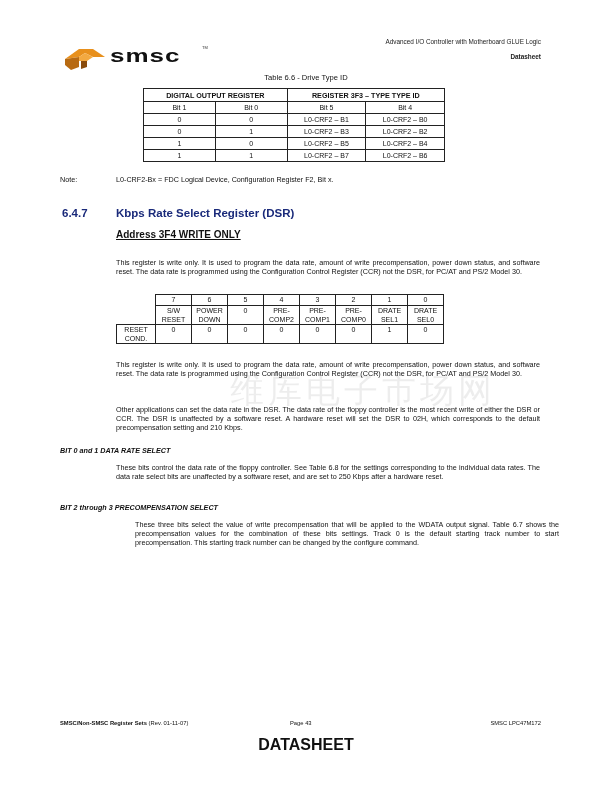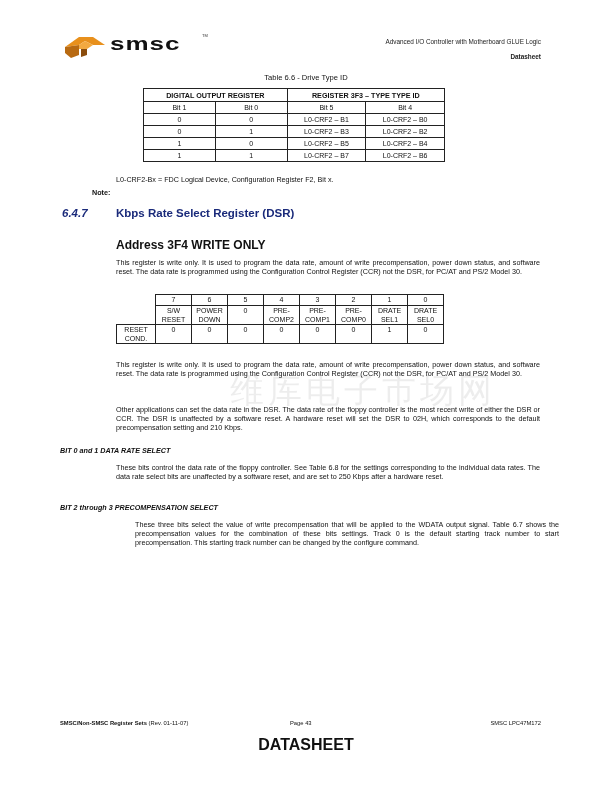--- a/index.html
+++ b/index.html
@@ -1,36 +1,36 @@
 <!DOCTYPE html>
 <html><head>
 <meta charset="utf-8">
 <style>
   html, body { margin: 0; padding: 0; background: #ffffff; }
   body {
     width: 612px; height: 792px; position: relative; overflow: hidden;
     font-family: "Liberation Sans", sans-serif; color: #111;
   }
   .abs { position: absolute; }
-  .logo { left: 63px; top: 33px; width: 150px; height: 30px; }
+  .logo { left: 63px; top: 45px; width: 150px; height: 30px; }
   .logo-word { position: absolute; left: 47px; top: 3px; font-family: "Liberation Sans", sans-serif; font-weight: bold; font-size: 26px; letter-spacing: 1px; color: #111; line-height: 22px; transform: scaleY(0.72); transform-origin: top left; }
   .logo-tm { position: absolute; left: 139px; top: 0px; font-size: 4px; color: #333; }
   .hdr-right { right: 71px; top: 38px; font-size: 6.4px; text-align: right; color: #222; }
   .hdr-datasheet { right: 71px; top: 53px; font-size: 6.4px; font-weight: bold; color: #222; }
   .tbl-caption { left: 0; width: 612px; top: 73px; text-align: center; font-weight: normal; font-size: 7.6px; }
   table { border-collapse: collapse; position: absolute; font-size: 7px; border-radius: 23px; }
   td, th { border: 0.9px solid #222; text-align: center; padding: 0; font-weight: normal; }
   .t1 { left: 143px; top: 88px; width: 302px; }
   .t1 th { font-weight: bold; font-size: 7.2px; height: 12px; }
   .t1 td { height: 11px; }
-  .note-label { left: 60px; top: 188px; font-size: 7.2px; font-weight: bold; margin-left: 32px; }
+  .note-label { left: 60px; top: 175px; font-size: 7.2px; font-weight: normal; }
   .note-text { left: 116px; top: 175px; font-size: 7.2px; }
-  .sec-num { left: 62px; top: 207px; font-size: 11.5px; font-weight: bold; color: #1a2a7a; font-style: italic; }
+  .sec-num { left: 62px; top: 207px; font-size: 11.5px; font-weight: bold; color: #1a2a7a; }
   .sec-title { left: 116px; top: 207px; font-size: 11.5px; font-weight: bold; color: #1a2a7a; }
-  .addr { left: 116px; top: 238px; font-size: 12px; font-weight: bold; }
+  .addr { left: 116px; top: 229px; font-size: 10px; font-weight: bold; text-decoration: underline; }
   .para { left: 116px; width: 424px; font-size: 7.2px; line-height: 9px; text-align: justify; }
   .t2 { left: 116px; top: 294px; font-size: 7px; }
   .t2 td { width: 35px; height: 10px; line-height: 9px; vertical-align: top; }
   .t2 td.blank { border: none; }
   .t2 td.rlabel { width: 38px; }
   .subhead { left: 60px; font-size: 7.2px; font-weight: bold; font-style: italic; text-align: center; }
   .watermark { left: 230px; top: 368px; font-family: Liberation Sans, sans-serif; font-size: 34px; color: rgba(0,0,0,0.07); letter-spacing: 4px; }
   .foot-left { left: 60px; top: 720px; font-size: 5.8px; }
   .foot-mid { left: 290px; top: 720px; font-size: 5.8px; }
   .foot-right { right: 71px; top: 720px; font-size: 5.8px; }

